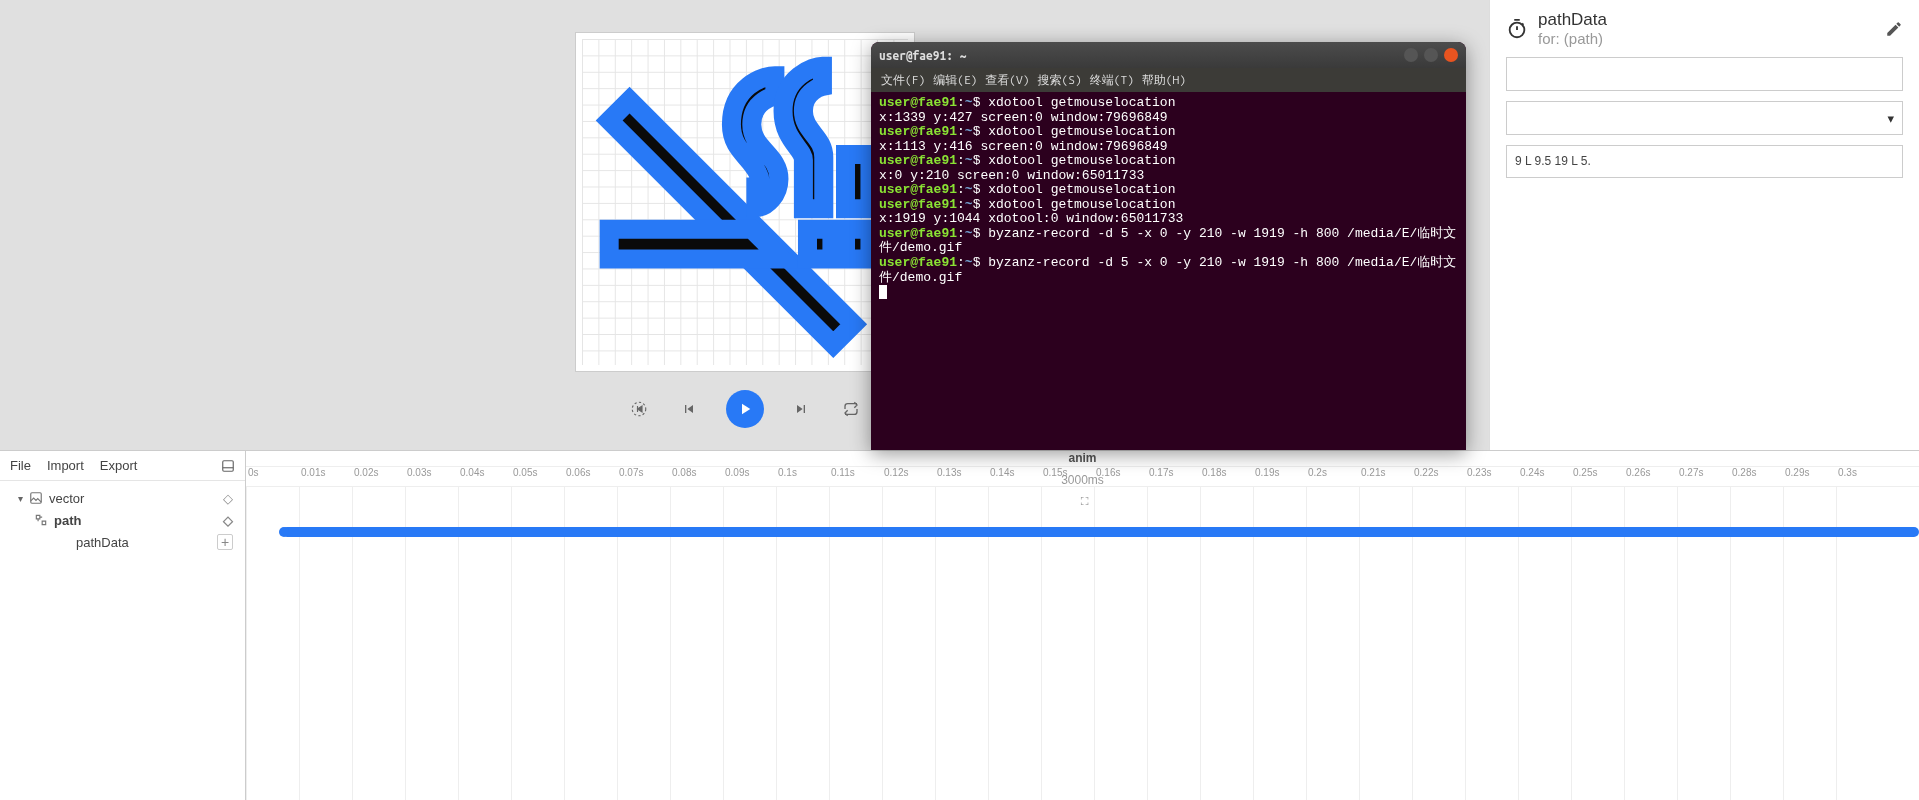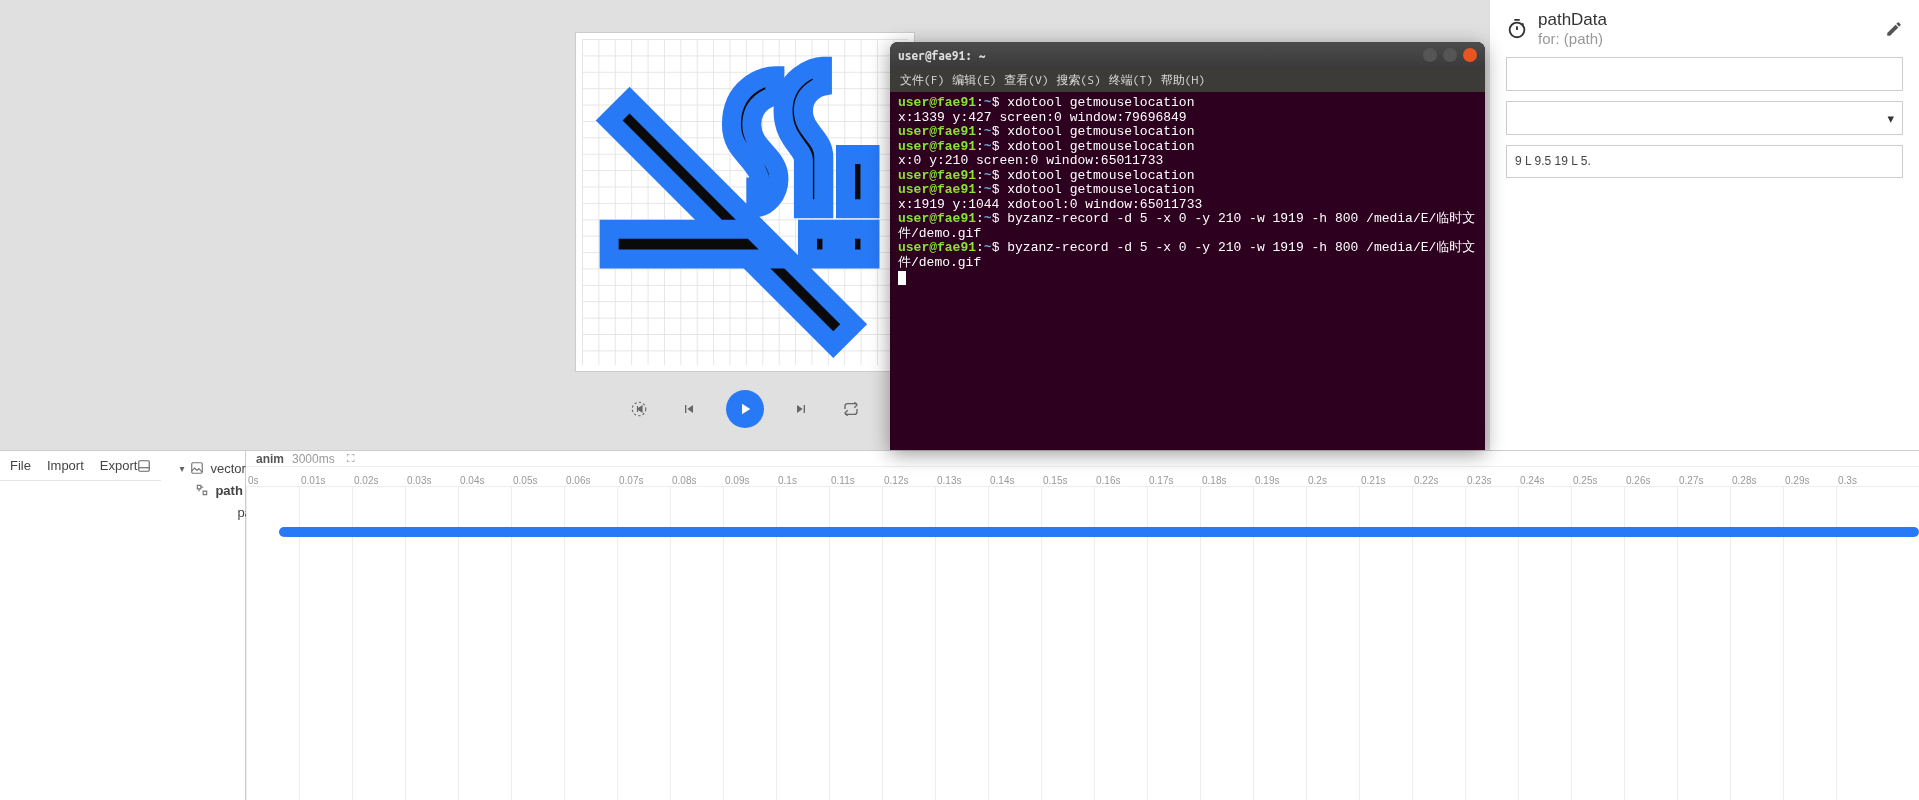--- a/index.html
+++ b/index.html
@@ -18,58 +18,58 @@
 
 .properties { width: 430px; background: #fff; border-left: 1px solid #ddd; padding: 10px 16px; display: flex; flex-direction: column; gap: 10px; }
 .prop-header { display: flex; align-items: center; justify-content: space-between; }
 .prop-title { display: flex; align-items: center; gap: 10px; }
 .prop-title-icon { font-size: 20px; }
 .prop-title-text { font-size: 17px; font-weight: 500; color: #333; }
 .prop-field { display: flex; align-items: center; border: 1px solid #ccc; height: 34px; padding: 0 8px; font-size: 12px; color: #444; width: 100%; background: #fff; }
 .prop-select { display: flex; align-items: center; justify-content: space-between; border: 1px solid #ccc; height: 34px; padding: 0 8px; }
 .prop-textarea { border: 1px solid #ccc; padding: 6px 8px; font-size: 12px; color: #444; line-height: 1.6; background: #fff; white-space: pre-wrap; overflow: hidden; }
 
-.terminal { position: absolute; left: 890px; top: 42px; width: 595px; height: 408px; background: #2c001e; border-radius: 8px 8px 0 0; box-shadow: 0 4px 20px rgba(0,0,0,.4); overflow: hidden; font-family: 'Ubuntu Mono', monospace; }
+.terminal { position: absolute; left: 871px; top: 42px; width: 595px; height: 408px; background: #2c001e; border-radius: 8px 8px 0 0; box-shadow: 0 4px 20px rgba(0,0,0,.4); overflow: hidden; font-family: 'Ubuntu Mono', monospace; }
 .term-titlebar { height: 26px; background: linear-gradient(#4c4c4c, #3a3a3a); display: flex; align-items: center; justify-content: space-between; padding: 0 8px; color: #ddd; font-size: 12px; font-weight: bold; border-radius: 8px 8px 0 0; }
 .term-ctrls { display: flex; gap: 6px; }
 .term-ctrl { width: 14px; height: 14px; border-radius: 50%; background: #555; }
 .term-ctrl.close { background: #e95420; }
 .term-menubar { height: 24px; background: #3c3b37; display: flex; align-items: center; padding: 0 6px; color: #ddd; font-size: 12px; }
 .term-menu-item { padding: 2px 4px; cursor: pointer; }
 .term-content { padding: 4px 8px; font-size: 13px; line-height: 1.12; color: #fff; font-family: Liberation Mono, monospace; }
 .term-line { white-space: pre-wrap; }
 .term-prompt { color: #8ae234; font-weight: bold; }
 .term-colon { color: #fff; }
 .term-path { color: #729fcf; font-weight: bold; }
 .term-text { color: #fff; }
 .term-cursor { display: inline-block; width: 8px; height: 14px; background: #fff; vertical-align: text-bottom; }
 
 .bottom-area { display: flex; border-top: 1px solid #ccc; height: 350px; }
 
-.left-panel { width: 246px; border-right: 1px solid #ccc; display: flex; flex-direction: row; background: #fff; }
+.left-panel { width: 246px; border-right: 1px solid #ccc; display: flex; flex-direction: column; background: #fff; }
 .panel-toolbar { height: 30px; display: flex; align-items: center; justify-content: space-between; padding: 0 10px; border-bottom: 1px solid #e5e5e5; }
 .panel-tb-left { display: flex; gap: 16px; font-size: 13px; color: #444; }
 .panel-tb-item { cursor: pointer; }
 .panel-tb-right { color: #666; cursor: pointer; }
 
 .tree { padding: 6px 4px; font-size: 13px; color: #444; }
 .tree-row { display: flex; align-items: center; justify-content: space-between; padding: 2px 8px 2px 14px; height: 22px; }
 .tree-left { display: flex; align-items: center; gap: 6px; }
 .tree-caret { color: #666; font-size: 10px; }
 .tree-icon { color: #888; font-size: 13px; }
 .tree-ph { width: 10px; }
 .indent1 { padding-left: 30px; font-weight: bold; }
 .indent2 { padding-left: 56px; }
 .tree-add { color: #888; font-size: 14px; width: 16px; height: 16px; border: 1px solid #ccc; display: flex; align-items: center; justify-content: center; cursor: pointer; border-radius: 2px; }
 
 .timeline-panel { flex: 1; display: flex; flex-direction: column; background: #fff; overflow: hidden; }
-.tl-header { height: 16px; display: flex; align-items: center; padding: 0 10px; border-bottom: 1px solid #eee; gap: 8px; font-size: 12px; color: #444; }
+.tl-header { height: 16px; display: flex; align-items: center; padding: 0 10px; border-bottom: 1px solid #eee; gap: 8px; font-size: 12px; color: #444; flex-direction: column; }
 .tl-anim-label { font-weight: bold; color: #555; }
 .tl-anim-dur { color: #999; }
-.tl-ruler { height: 20px; display: flex; position: relative; border-bottom: 1px solid #eee; align-items: flex-end; }
+.tl-ruler { height: 20px; display: flex; position: relative; border-bottom: 1px solid #eee; }
 .tl-tick { flex: 0 0 auto; font-size: 10px; color: #999; text-align: left; padding-left: 2px; position: relative; width: 53px; }
 .tl-body { flex: 1; position: relative; }
 .tl-grid { position: absolute; inset: 0; display: flex; }
 .tl-grid-col { border-left: 1px solid #eee; width: 53px; height: 100%; }
 .tl-track { position: absolute; top: 40px; left: 36px; right: 0; height: 10px; background: #2879f6; border-radius: 5px; }
 .tl-track-start { position: absolute; left: -3px; top: 0; width: 10px; height: 10px; background: #2879f6; border-radius: 50%; }
 
 svg { display: block; }
 </style>
 </head>
@@ -295,20 +295,21 @@
       <span class="term-menu-item">编辑(E)</span>
       <span class="term-menu-item">查看(V)</span>
       <span class="term-menu-item">搜索(S)</span>
       <span class="term-menu-item">终端(T)</span>
       <span class="term-menu-item">帮助(H)</span>
     </div>
   <div class="term-content" id="term-body">
       <div class="term-line"><span class="term-prompt">user@fae91</span><span class="term-colon">:</span><span class="term-path">~</span><span class="term-text">$ xdotool getmouselocation</span></div>
       <div class="term-line"><span class="term-text">x:1339 y:427 screen:0 window:79696849</span></div>
       <div class="term-line"><span class="term-prompt">user@fae91</span><span class="term-colon">:</span><span class="term-path">~</span><span class="term-text">$ xdotool getmouselocation</span></div>
+      <div class="term-line"><span class="term-text">x:1113 y:416 screen:0 window:79696849</span></div>
       <div class="term-line"><span class="term-prompt">user@fae91</span><span class="term-colon">:</span><span class="term-path">~</span><span class="term-text">$ xdotool getmouselocation</span></div>
       <div class="term-line"><span class="term-text">x:0 y:210 screen:0 window:65011733</span></div>
       <div class="term-line"><span class="term-prompt">user@fae91</span><span class="term-colon">:</span><span class="term-path">~</span><span class="term-text">$ xdotool getmouselocation</span></div>
       <div class="term-line"><span class="term-prompt">user@fae91</span><span class="term-colon">:</span><span class="term-path">~</span><span class="term-text">$ xdotool getmouselocation</span></div>
       <div class="term-line"><span class="term-text">x:1919 y:1044 xdotool:0 window:65011733</span></div>
       <div class="term-line"><span class="term-prompt">user@fae91</span><span class="term-colon">:</span><span class="term-path">~</span><span class="term-text">$ byzanz-record -d 5 -x 0 -y 210 -w 1919 -h 800 /media/E/临时文件/demo.gif</span></div>
       <div class="term-line"><span class="term-prompt">user@fae91</span><span class="term-colon">:</span><span class="term-path">~</span><span class="term-text">$ byzanz-record -d 5 -x 0 -y 210 -w 1919 -h 800 /media/E/临时文件/demo.gif</span></div>
       <div class="term-line"><span class="term-cursor"></span></div>
     </div>
 </div>

